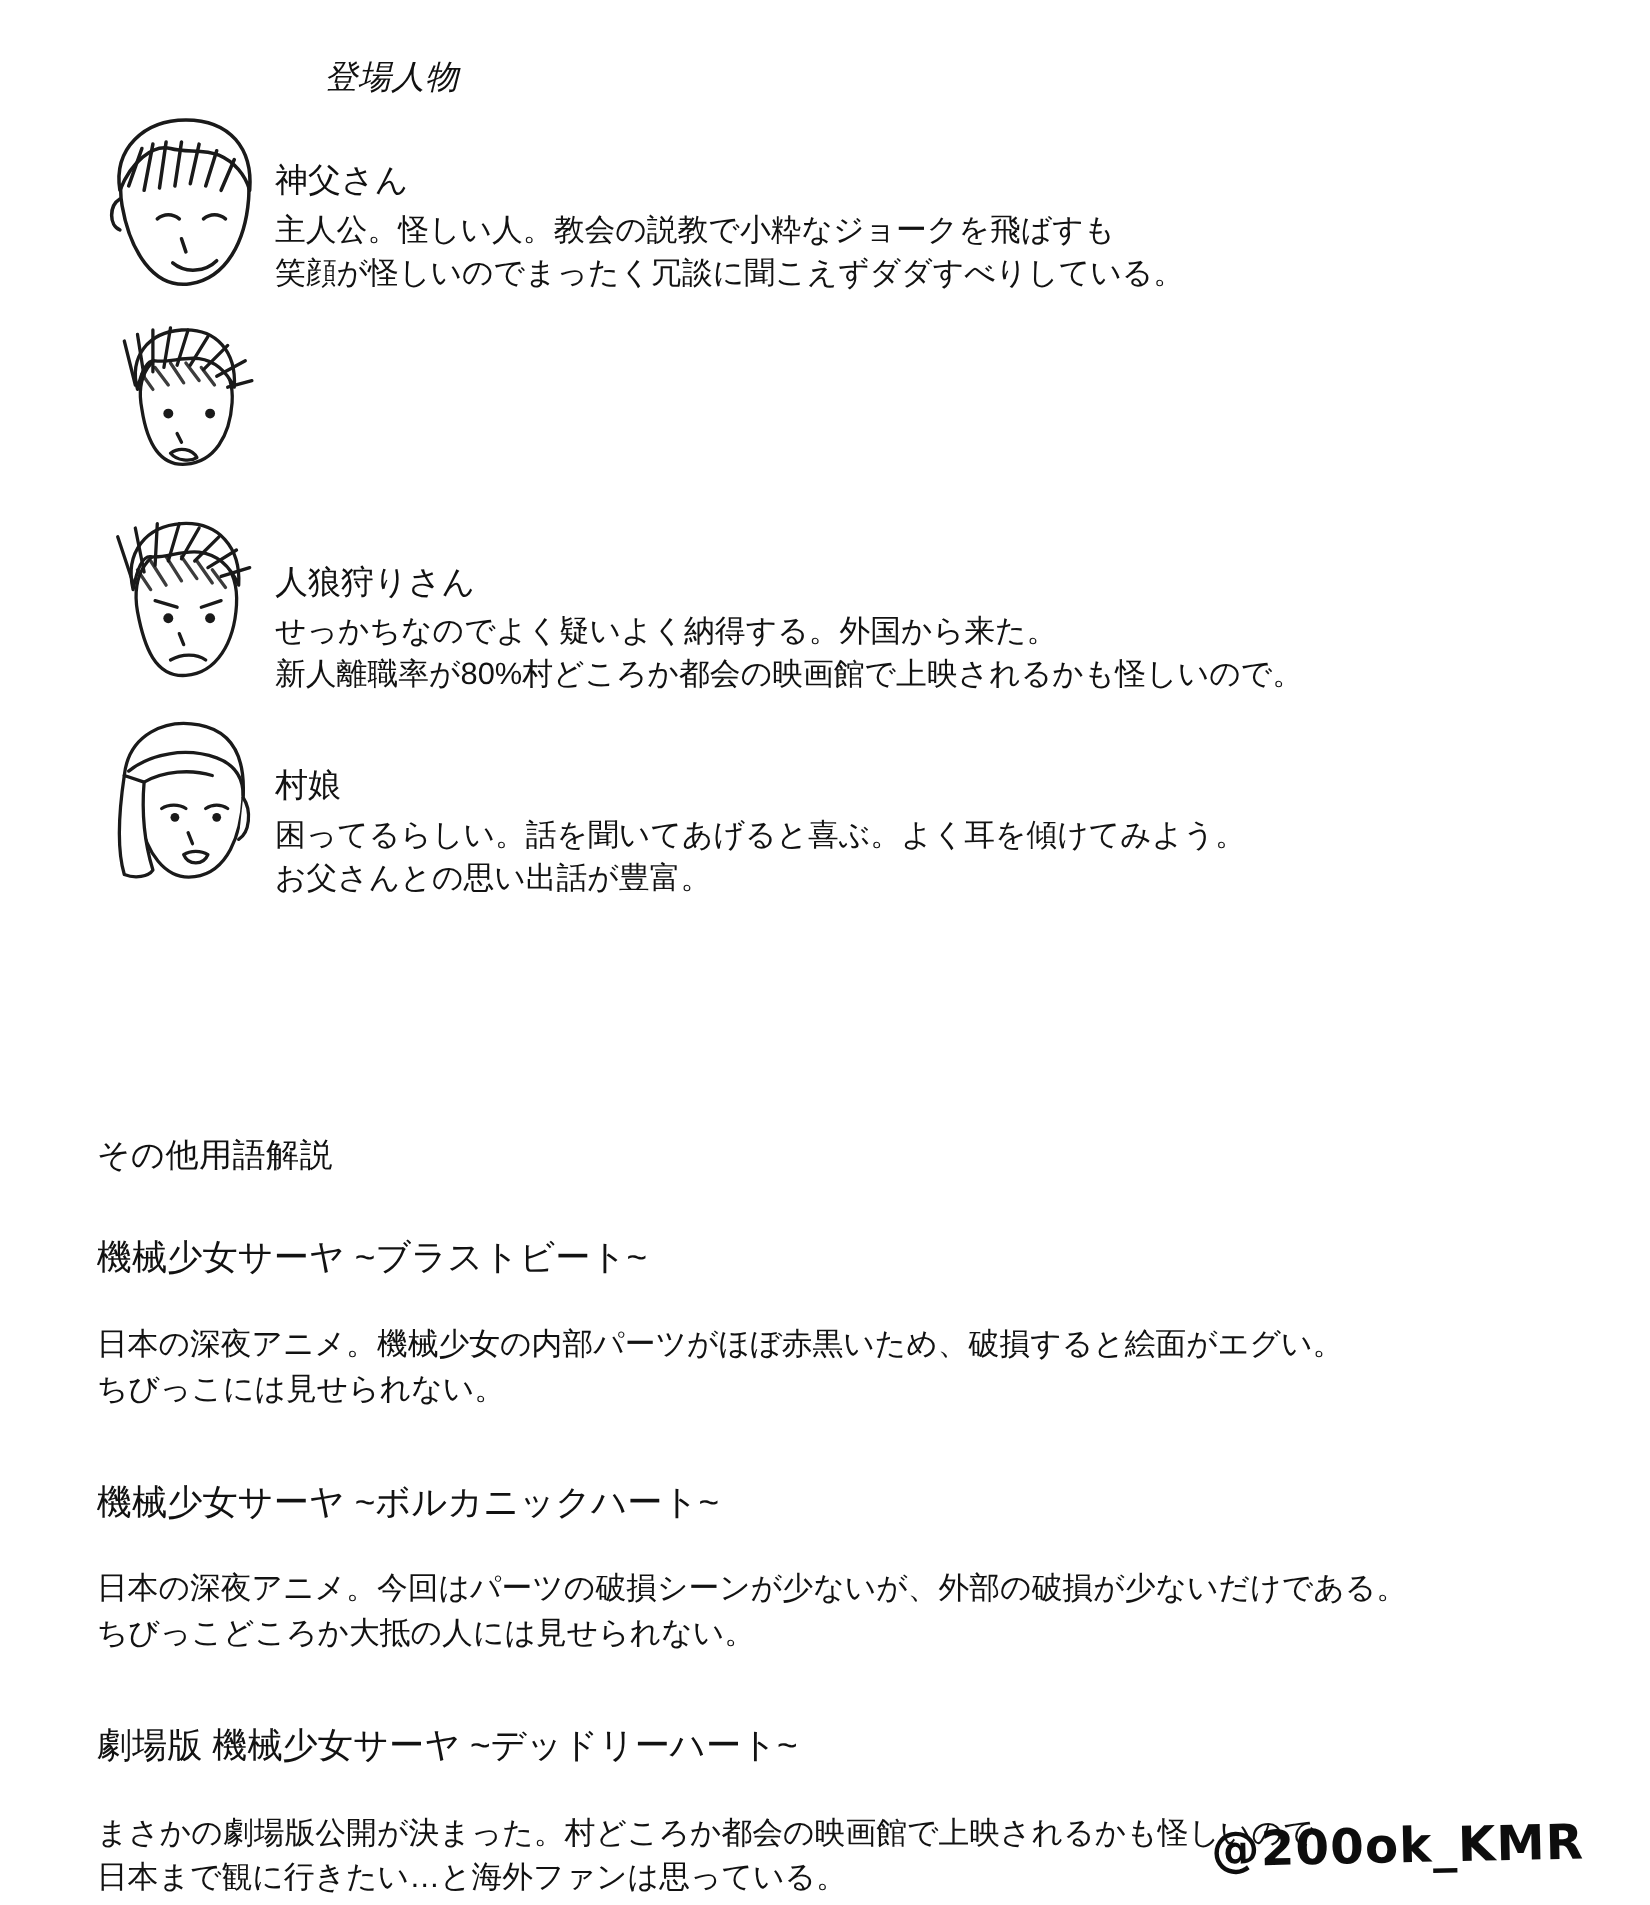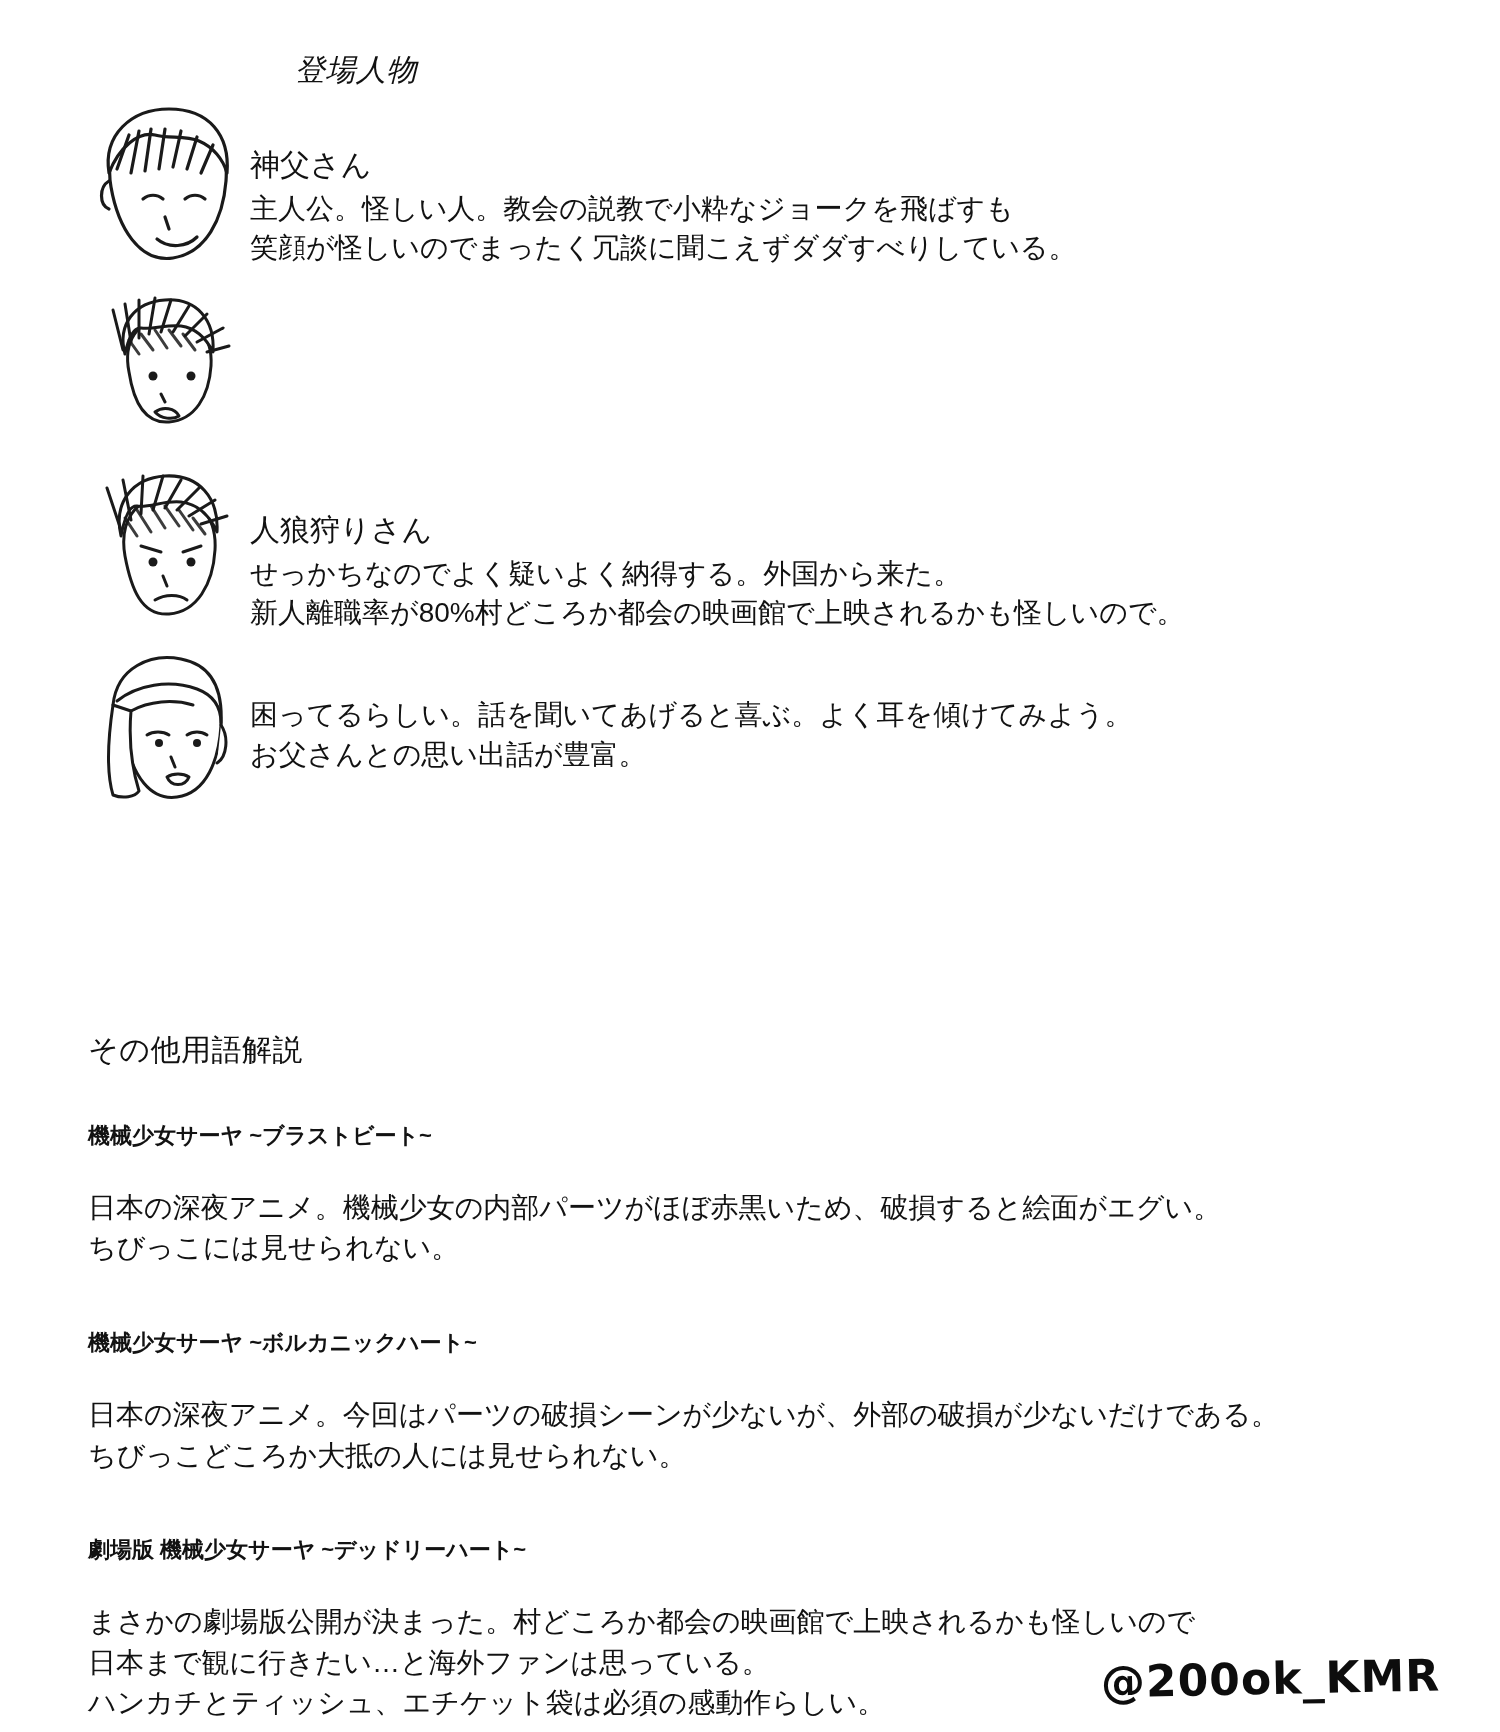--- a/index.html
+++ b/index.html
@@ -72,25 +72,24 @@
   #glossary-heading { left: 88px; top: 1030px; }
 
   .glossary {
     position: absolute;
     left: 88px;
     top: 1120px;
     width: 1330px;
   }
   .glossary-entry { margin-bottom: 58px; }
   .glossary-title {
-    font-size: 22px;
+    font-size: 32px;
     line-height: 1.45;
     margin-bottom: 2px;
     white-space: nowrap;
-    font-weight: bold;
   }
   .glossary-body {
     font-size: 28px;
     line-height: 1.45;
     white-space: pre-line;
     margin-top: 36px;
   }
 
   
   .signature {
@@ -211,20 +210,21 @@
           <path d="M148 80 C156 92 154 112 144 118" fill="#fff"></path>
           <path d="M74 90 C80 86 90 86 96 90"></path>
           <path d="M114 90 C120 86 128 86 134 90"></path>
           <circle cx="86" cy="98" r="4" fill="#1a1a1a" stroke="none"></circle>
           <circle cx="124" cy="98" r="4" fill="#1a1a1a" stroke="none"></circle>
           <path d="M98 112 L102 122"></path>
           <path d="M94 132 C100 128 110 128 116 132 C112 142 98 142 94 132 Z"></path>
         </svg>
       </div>
       <div class="cast-text">
+        <div class="cast-name">村娘</div>
         <div class="cast-desc">困ってるらしい。話を聞いてあげると喜ぶ。よく耳を傾けてみよう。
 お父さんとの思い出話が豊富。</div>
       </div>
     </div>
 
   </div>
 
   <div class="section-heading" id="glossary-heading">その他用語解説</div>
 
   <div class="glossary">

